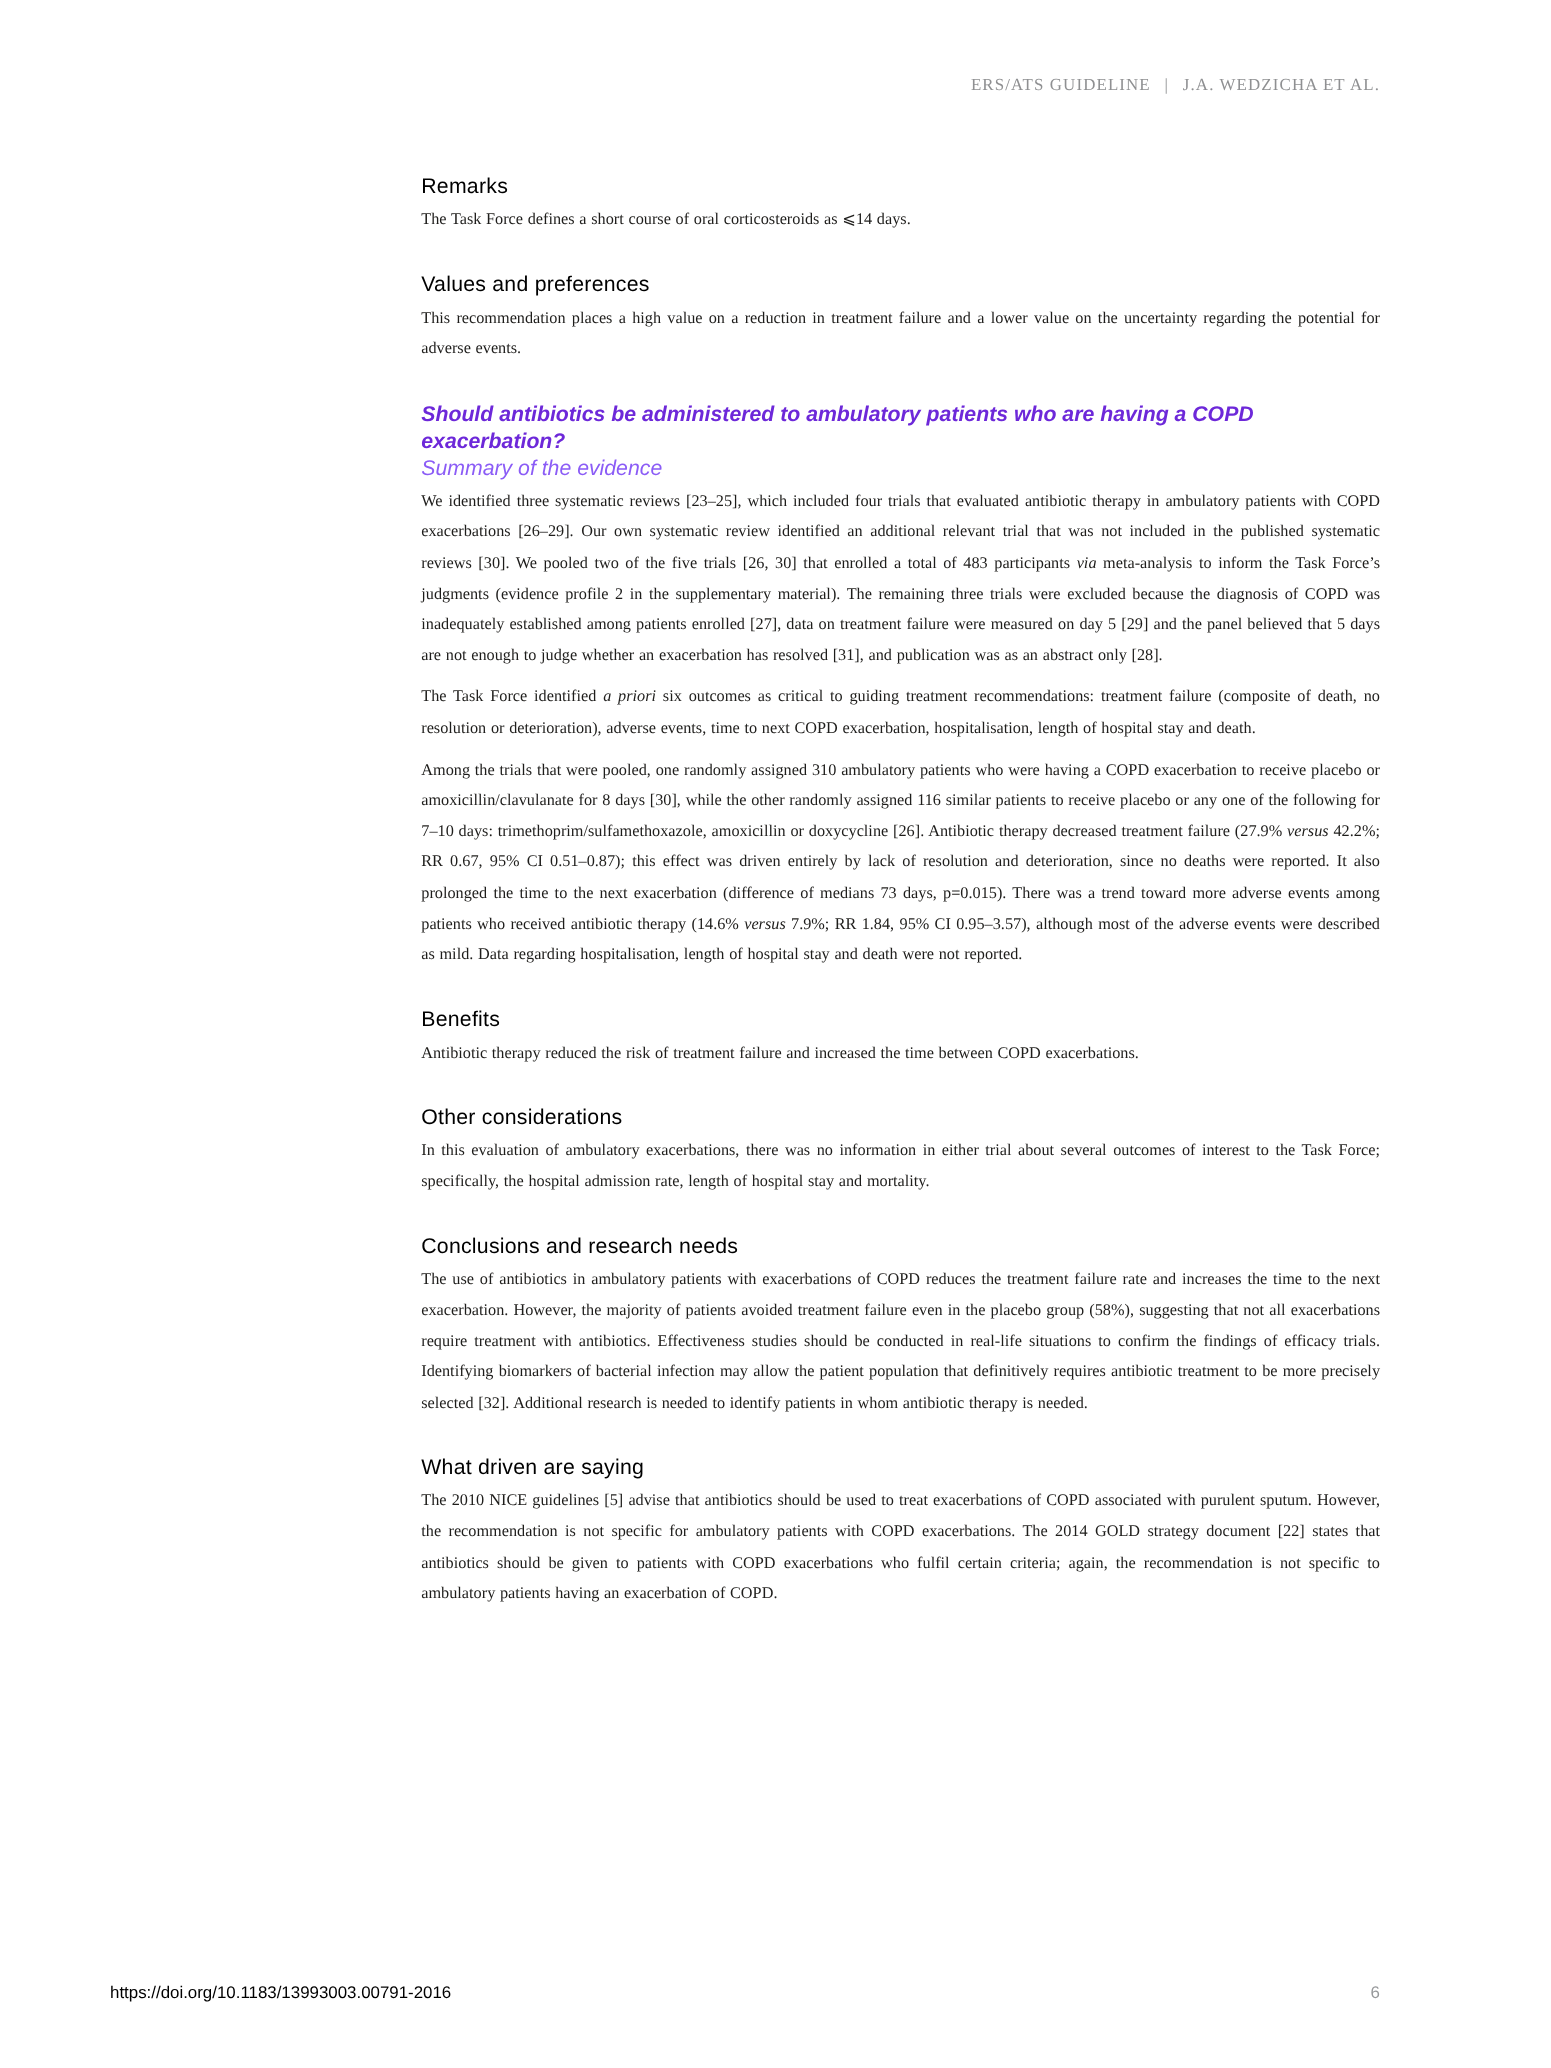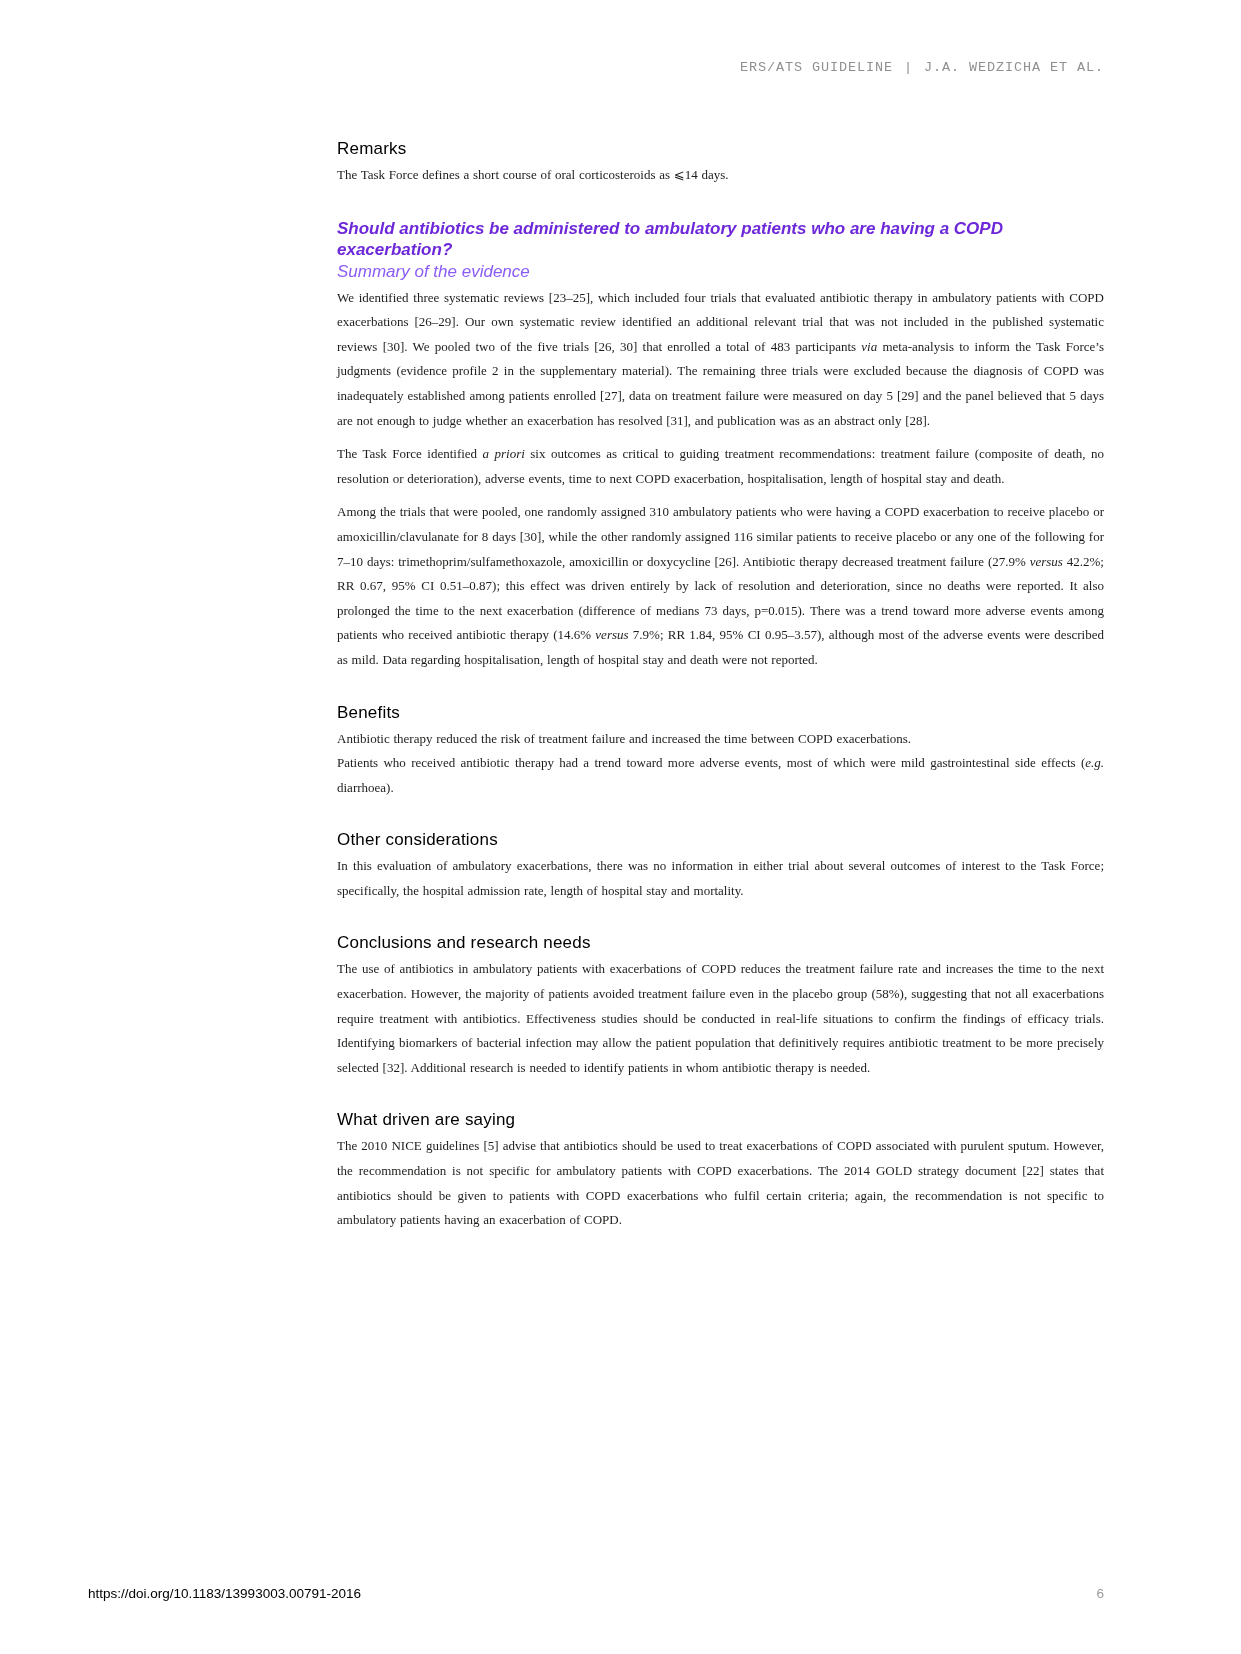--- a/index.html
+++ b/index.html
@@ -8,21 +8,21 @@
     width: 1241px;
     height: 1654px;
     background: #ffffff;
     font-family: "Liberation Serif", serif;
     overflow: hidden;
   }
   .running-header {
     position: absolute;
     top: 60px;
     right: 137px;
-    font-family: Liberation Mono, monospace;
+    font-family: Liberation Serif, serif;
     font-size: 13.5px;
     letter-spacing: 0.9px;
     color: #8f9092;
     white-space: nowrap;
   }
   .running-header .sep { margin: 0 11px; color: #8f9092; }
   .content {
     position: absolute;
     left: 337px;
     top: 139px;
@@ -92,36 +92,39 @@
     <span>ERS/ATS GUIDELINE</span><span class="sep">|</span><span>J.A. WEDZICHA ET AL.</span>
   </div>
 
   <main class="content">
 
     <section>
       <h3 class="sect-heading">Remarks</h3>
       <p class="body">The Task Force defines a short course of oral corticosteroids as ⩽14 days.</p>
     </section>
 
+    <section>
+      <h3 class="sect-heading">Values and preferences</h3>
+      <p class="body">This recommendation places a high value on a reduction in treatment failure and a lower value on the uncertainty regarding the potential for adverse events.</p>
+    </section>
 
     <section>
       <h3 class="question-heading">Should antibiotics be administered to ambulatory patients who are having a COPD exacerbation?</h3>
       <h4 class="sub-heading">Summary of the evidence</h4>
       <p class="body"><span>We identified three systematic reviews [23–25], which included four trials that evaluated antibiotic therapy in ambulatory patients with COPD exacerbations [26–29]. Our own systematic review identified an additional relevant trial that was not included in the published systematic reviews [30]. We pooled two of the five trials [26, 30] that enrolled a total of 483 participants </span><i>via</i><span> meta-analysis to inform the Task Force’s judgments (evidence profile 2 in the supplementary material). The remaining three trials were excluded because the diagnosis of COPD was inadequately established among patients enrolled [27], data on treatment failure were measured on day 5 [29] and the panel believed that 5 days are not enough to judge whether an exacerbation has resolved [31], and publication was as an abstract only [28].</span></p>
       <p class="body"><span>The Task Force identified </span><i>a priori</i><span> six outcomes as critical to guiding treatment recommendations: treatment failure (composite of death, no resolution or deterioration), adverse events, time to next COPD exacerbation, hospitalisation, length of hospital stay and death.</span></p>
       <p class="body"><span>Among the trials that were pooled, one randomly assigned 310 ambulatory patients who were having a COPD exacerbation to receive placebo or amoxicillin/clavulanate for 8 days [30], while the other randomly assigned 116 similar patients to receive placebo or any one of the following for 7–10 days: trimethoprim/sulfamethoxazole, amoxicillin or doxycycline [26]. Antibiotic therapy decreased treatment failure (27.9% </span><i>versus</i><span> 42.2%; RR 0.67, 95% CI 0.51–0.87); this effect was driven entirely by lack of resolution and deterioration, since no deaths were reported. It also prolonged the time to the next exacerbation (difference of medians 73 days, p=0.015). There was a trend toward more adverse events among patients who received antibiotic therapy (14.6% </span><i>versus</i><span> 7.9%; RR 1.84, 95% CI 0.95–3.57), although most of the adverse events were described as mild. Data regarding hospitalisation, length of hospital stay and death were not reported.</span></p>
     </section>
 
     <section>
       <h3 class="sect-heading">Benefits</h3>
       <p class="body">Antibiotic therapy reduced the risk of treatment failure and increased the time between COPD exacerbations.</p>
     </section>
 
     <section>
-      <p class="body"><span>Patients who received antibiotic therapy had a trend toward more adverse events, most of which were mild gastrointestinal side effects (</span><i>e.g.</i><span> diarrhoea).</span></p>
     </section>
 
     <section>
       <h3 class="sect-heading">Other considerations</h3>
       <p class="body">In this evaluation of ambulatory exacerbations, there was no information in either trial about several outcomes of interest to the Task Force; specifically, the hospital admission rate, length of hospital stay and mortality.</p>
     </section>
 
     <section>
       <h3 class="sect-heading">Conclusions and research needs</h3>
       <p class="body">The use of antibiotics in ambulatory patients with exacerbations of COPD reduces the treatment failure rate and increases the time to the next exacerbation. However, the majority of patients avoided treatment failure even in the placebo group (58%), suggesting that not all exacerbations require treatment with antibiotics. Effectiveness studies should be conducted in real-life situations to confirm the findings of efficacy trials. Identifying biomarkers of bacterial infection may allow the patient population that definitively requires antibiotic treatment to be more precisely selected [32]. Additional research is needed to identify patients in whom antibiotic therapy is needed.</p>

